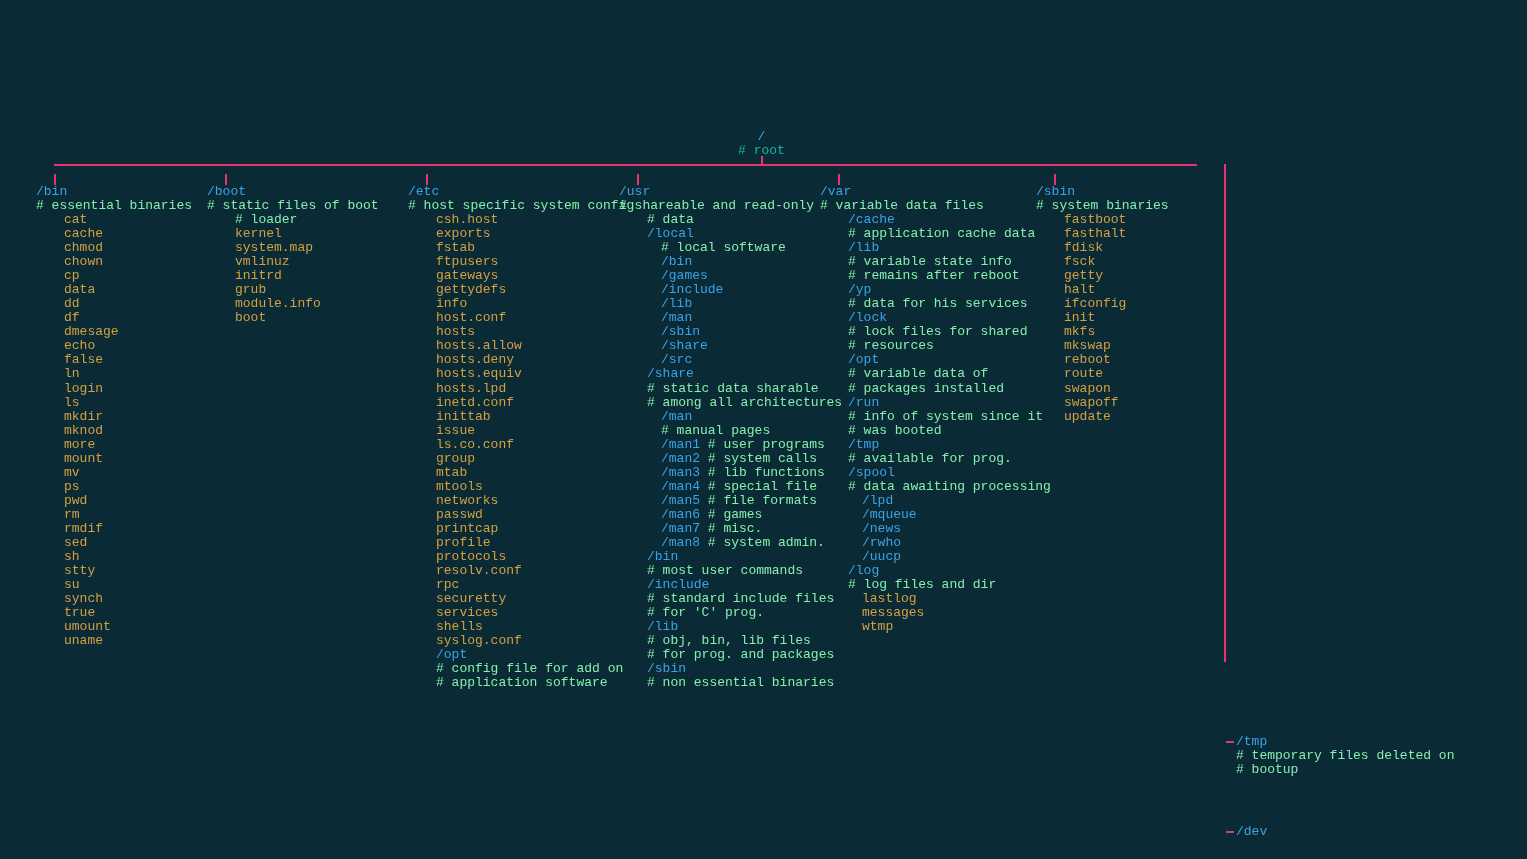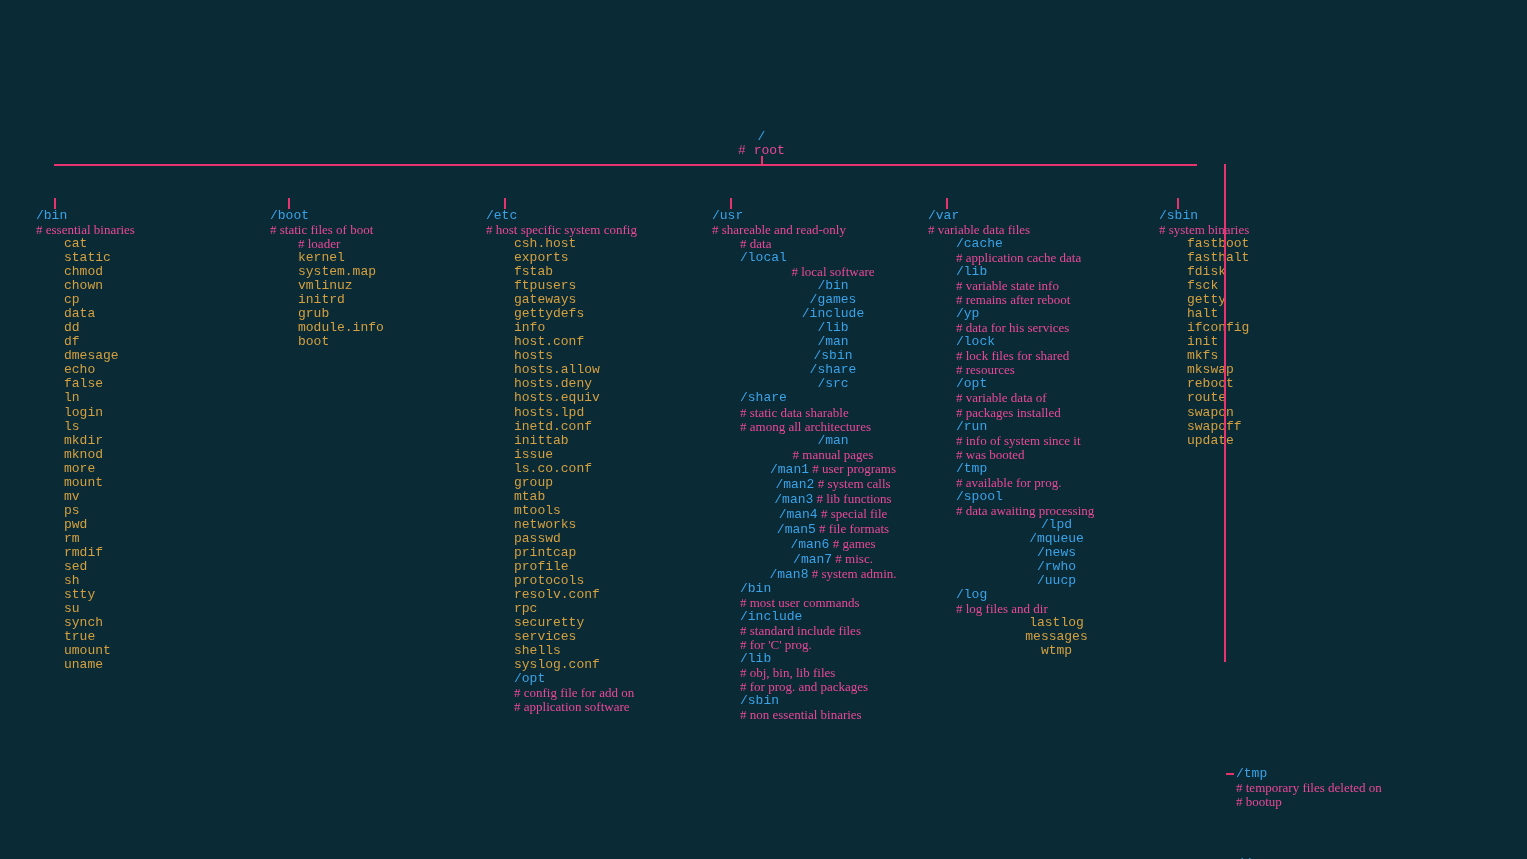--- a/index.html
+++ b/index.html
@@ -17,45 +17,45 @@
     position: absolute;
     top: 130px;
     left: 36px;
     right: 40px;
   }
   .root-node {
     text-align: center;
     margin-bottom: 6px;
   }
   .blue { color: #3ba3e8; }
-  .gray { color: #ec4899; }
+  .gray { color: #14b8a6; }
 
   .tree-line {
     position: absolute;
     background: #e8336f;
   }
   
   .hline {
     height: 2px;
     left: 18px;
     right: 290px;
     top: 34px;
   }
   .columns {
     display: flex;
-    gap: 16px;
-    padding-top: 45px;
+    gap: 1px;
+    padding-top: 21px;
   }
   .col {
     position: relative;
     min-width: 0;
     flex: 0 0 auto;
   }
   .col-0 { width: 170px; }
-  .col-1 { width: 200px; margin-left: 48px; }
+  .col-1 { width: 200px; }
   .col-2 { width: 210px; }
   .col-3 { width: 200px; }
   .col-4 { width: 215px; }
   .col-5 { width: 200px; }
   .col .tick {
     position: absolute;
     top: -11px;
     left: 18px;
     width: 2px;
     height: 11px;
@@ -67,24 +67,24 @@
     left: 50%;
     top: 26px;
     width: 2px;
     height: 8px;
     background: #e8336f;
     transform: translateX(-1px);
   }
   .dir-line, .file-line, .cmt-line { white-space: pre; }
   .dir-line { color: #3ba3e8; }
   .file-line { color: #d4a040; }
-  .cmt-line, .cmt-inline { color: #ec4899; font-family: Liberation Serif, serif; }
+  .cmt-line, .cmt-inline { color: #86efac; }
 
   .indent-1 { padding-left: 28px; }
-  .indent-2 { padding-left: 42px; text-align: center; }
+  .indent-2 { padding-left: 42px; }
 
   .side-list {
     position: absolute;
     left: 1200px;
     width: 250px;
   }
   .side-item {
     position: absolute;
     left: 0;
   }
@@ -113,21 +113,21 @@
   </div>
   <div class="root-tick"></div>
   <div class="tree-line hline"></div>
 
   <div class="columns" id="cols">
       <div class="col col-0">
         <div class="tick"></div>
         <div class="dir-line">/bin</div>
         <div class="cmt-line"># essential binaries</div>
         <div class="file-line indent-1">cat</div>
-        <div class="file-line indent-1">static</div>
+        <div class="file-line indent-1">cache</div>
         <div class="file-line indent-1">chmod</div>
         <div class="file-line indent-1">chown</div>
         <div class="file-line indent-1">cp</div>
         <div class="file-line indent-1">data</div>
         <div class="file-line indent-1">dd</div>
         <div class="file-line indent-1">df</div>
         <div class="file-line indent-1">dmesage</div>
         <div class="file-line indent-1">echo</div>
         <div class="file-line indent-1">false</div>
         <div class="file-line indent-1">ln</div>

